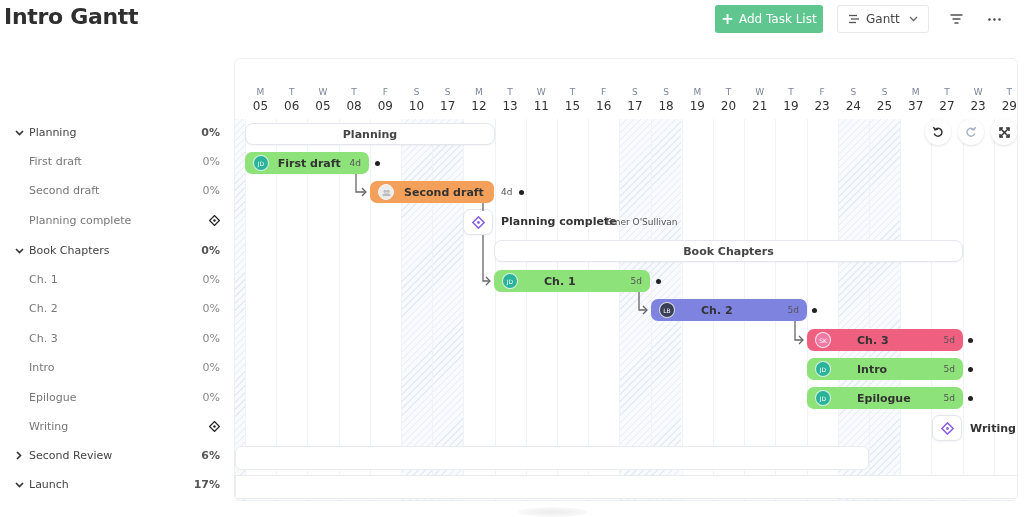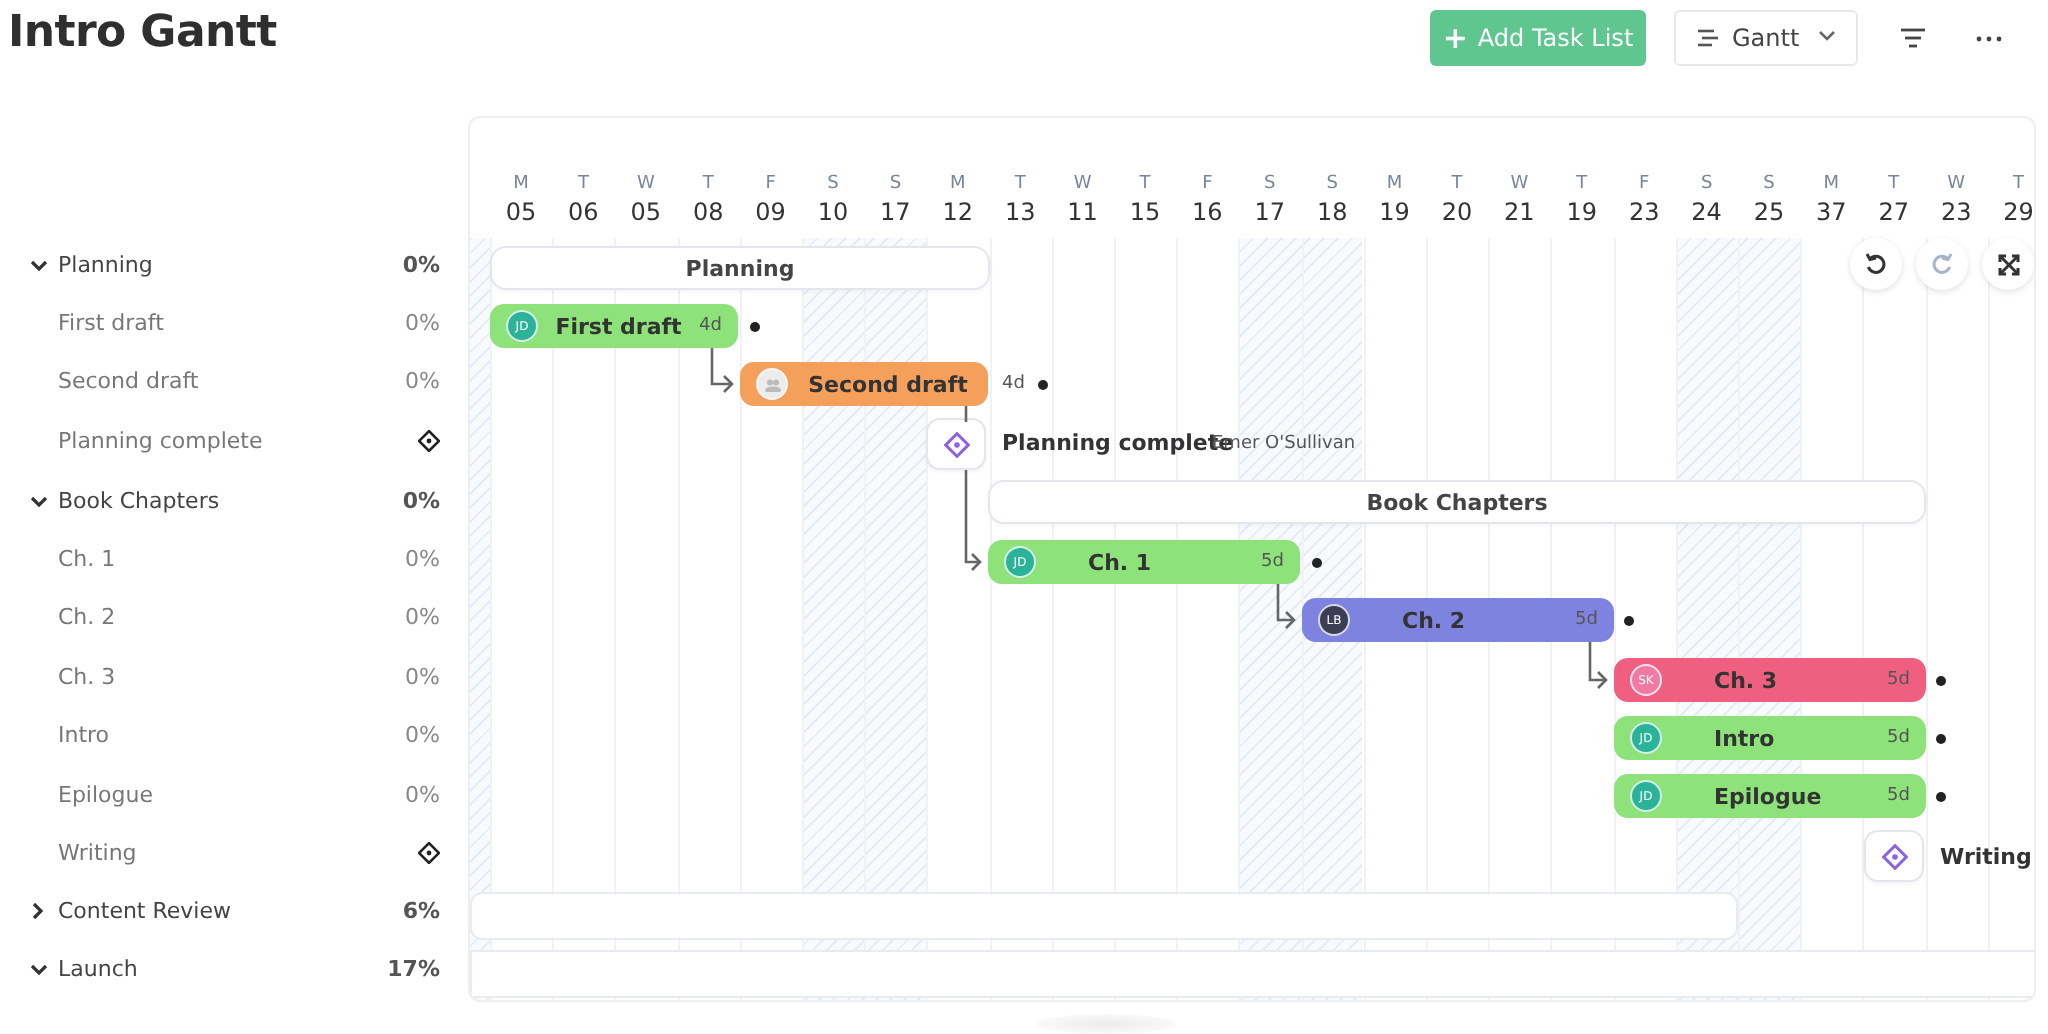--- a/index.html
+++ b/index.html
@@ -158,21 +158,21 @@
           <circle cx="5.5" cy="5.5" r="1.2" fill="#222"></circle>
         </svg>
     </span>
   </div>
   <div class="task-row group" style="top:441px">
     <span class="caret">
         <svg width="6" height="9" viewBox="0 0 6 9">
           <polyline points="1,1 4.5,4.5 1,8" fill="none" stroke="#333" stroke-width="1.6"></polyline>
         </svg>
       </span>
-    <span class="name">Content Review</span>
+    <span class="name">Second Review</span>
     <span class="pct">6%</span>
   </div>
   <div class="task-row group" style="top:470px">
     <span class="caret">
         <svg width="9" height="6" viewBox="0 0 9 6">
           <polyline points="1,1 4.5,4.5 8,1" fill="none" stroke="#333" stroke-width="1.6"></polyline>
         </svg>
       </span>
     <span class="name">Launch</span>
     <span class="pct">17%</span>

